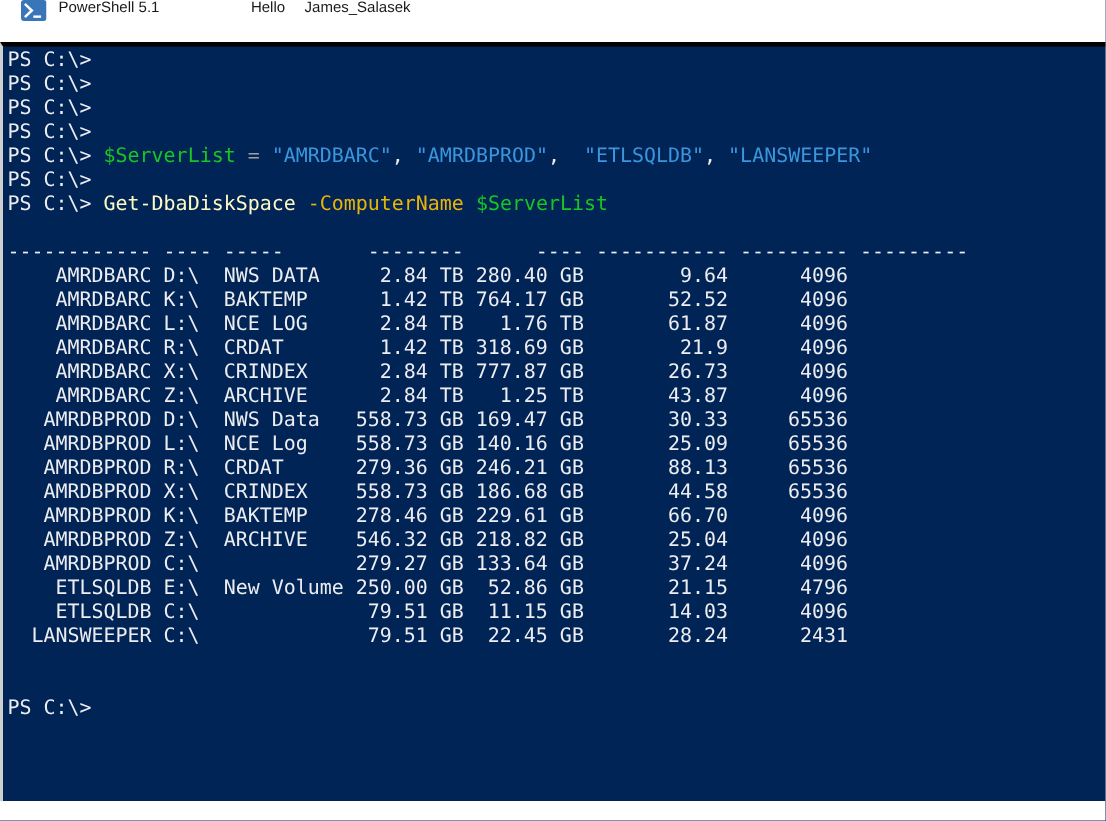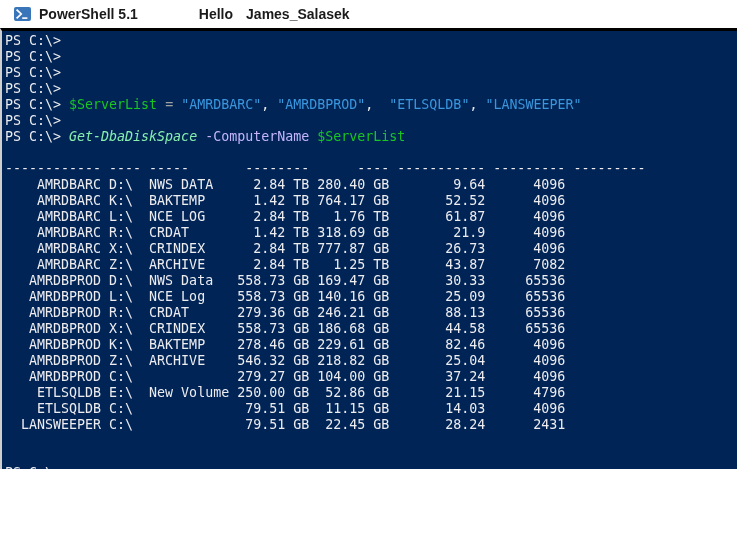--- a/index.html
+++ b/index.html
@@ -5,29 +5,29 @@
   * { box-sizing: border-box; }
   html, body { margin: 0; padding: 0; }
   body {
     width: 737px; height: 547px; overflow: hidden;
     background: #ffffff;
     font-family: "Liberation Sans", sans-serif;
   }
   .titlebar {
     height: 28px; width: 737px;
     background: #ffffff;
-    display: flex; align-items: center;
-    font-size: 14px; color: #1a1a1a; font-weight: bold;
+    display: flex; align-items: flex-start;
+    font-size: 10px; color: #1a1a1a;
   }
   .titlebar .app-icon { margin-left: 14px; display: flex; align-items: center; }
   .titlebar .title { margin-left: 8px; }
   .titlebar .hello { margin-left: 61px; }
   .titlebar .user { margin-left: 13px; }
   .console {
-    width: 737px; height: 441px;
+    width: 737px; height: 506px;
     border-top: 3px solid #000000;
     border-left: 2px solid #cfcfcf;
     padding: 2px 0 0 3px;
     overflow: hidden;
   }
   .console .line {
     height: 16px; line-height: 16px;
     font-family: "DejaVu Sans Mono", "Liberation Mono", monospace;
     font-size: 13.3px;
     white-space: pre;
@@ -49,35 +49,35 @@
   <span class="user">James_Salasek</span>
 </div>
 
 <div class="console" style="background-color: rgb(1, 36, 86); color: rgb(237, 237, 240);">
     <div class="line"><span>PS C:\&gt;</span></div>
     <div class="line"><span>PS C:\&gt;</span></div>
     <div class="line"><span>PS C:\&gt;</span></div>
     <div class="line"><span>PS C:\&gt;</span></div>
     <div class="line"><span>PS C:\&gt; </span><span style="color: rgb(23, 198, 34);">$ServerList</span><span> </span><span style="color: rgb(160, 160, 160);">=</span><span> </span><span style="color: rgb(58, 150, 221);">"AMRDBARC"</span><span>, </span><span style="color: rgb(58, 150, 221);">"AMRDBPROD"</span><span>,  </span><span style="color: rgb(58, 150, 221);">"ETLSQLDB"</span><span>, </span><span style="color: rgb(58, 150, 221);">"LANSWEEPER"</span></div>
     <div class="line"><span>PS C:\&gt;</span></div>
-    <div class="line"><span>PS C:\&gt; </span><span style="color: #86efac; font-style: italic;">Get-DbaDiskSpace</span><span> </span><span style="color: #c4b5fd;">-ComputerName</span><span> </span><span style="color: rgb(23, 198, 34);">$ServerList</span></div>
+    <div class="line"><span>PS C:\&gt; </span><span style="color: #fef9c3;">Get-DbaDiskSpace</span><span> </span><span style="color: #eab308;">-ComputerName</span><span> </span><span style="color: rgb(23, 198, 34);">$ServerList</span></div>
     <div class="line"></div>
     <div class="line"><span>------------ ---- -----       --------      ---- ----------- --------- ---------</span></div>
     <div class="line"><span>    AMRDBARC D:\  NWS DATA     2.84 TB 280.40 GB        9.64      4096          </span></div>
     <div class="line"><span>    AMRDBARC K:\  BAKTEMP      1.42 TB 764.17 GB       52.52      4096          </span></div>
     <div class="line"><span>    AMRDBARC L:\  NCE LOG      2.84 TB   1.76 TB       61.87      4096          </span></div>
     <div class="line"><span>    AMRDBARC R:\  CRDAT        1.42 TB 318.69 GB        21.9      4096          </span></div>
     <div class="line"><span>    AMRDBARC X:\  CRINDEX      2.84 TB 777.87 GB       26.73      4096          </span></div>
-    <div class="line"><span>    AMRDBARC Z:\  ARCHIVE      2.84 TB   1.25 TB       43.87      7082          </span></div>
+    <div class="line"><span>    AMRDBARC Z:\  ARCHIVE      2.84 TB   1.25 TB       43.87      4096          </span></div>
     <div class="line"><span>   AMRDBPROD D:\  NWS Data   558.73 GB 169.47 GB       30.33     65536          </span></div>
     <div class="line"><span>   AMRDBPROD L:\  NCE Log    558.73 GB 140.16 GB       25.09     65536          </span></div>
     <div class="line"><span>   AMRDBPROD R:\  CRDAT      279.36 GB 246.21 GB       88.13     65536          </span></div>
     <div class="line"><span>   AMRDBPROD X:\  CRINDEX    558.73 GB 186.68 GB       44.58     65536          </span></div>
-    <div class="line"><span>   AMRDBPROD K:\  BAKTEMP    278.46 GB 229.61 GB       82.46      4096          </span></div>
+    <div class="line"><span>   AMRDBPROD K:\  BAKTEMP    278.46 GB 229.61 GB       66.70      4096          </span></div>
     <div class="line"><span>   AMRDBPROD Z:\  ARCHIVE    546.32 GB 218.82 GB       25.04      4096          </span></div>
-    <div class="line"><span>   AMRDBPROD C:\             279.27 GB 104.00 GB       37.24      4096          </span></div>
+    <div class="line"><span>   AMRDBPROD C:\             279.27 GB 133.64 GB       37.24      4096          </span></div>
     <div class="line"><span>    ETLSQLDB E:\  New Volume 250.00 GB  52.86 GB       21.15      4796          </span></div>
     <div class="line"><span>    ETLSQLDB C:\              79.51 GB  11.15 GB       14.03      4096          </span></div>
     <div class="line"><span>  LANSWEEPER C:\              79.51 GB  22.45 GB       28.24      2431          </span></div>
     <div class="line"></div>
     <div class="line"></div>
     <div class="line"><span>PS C:\&gt;</span></div>
   </div>
 
 </body></html>

